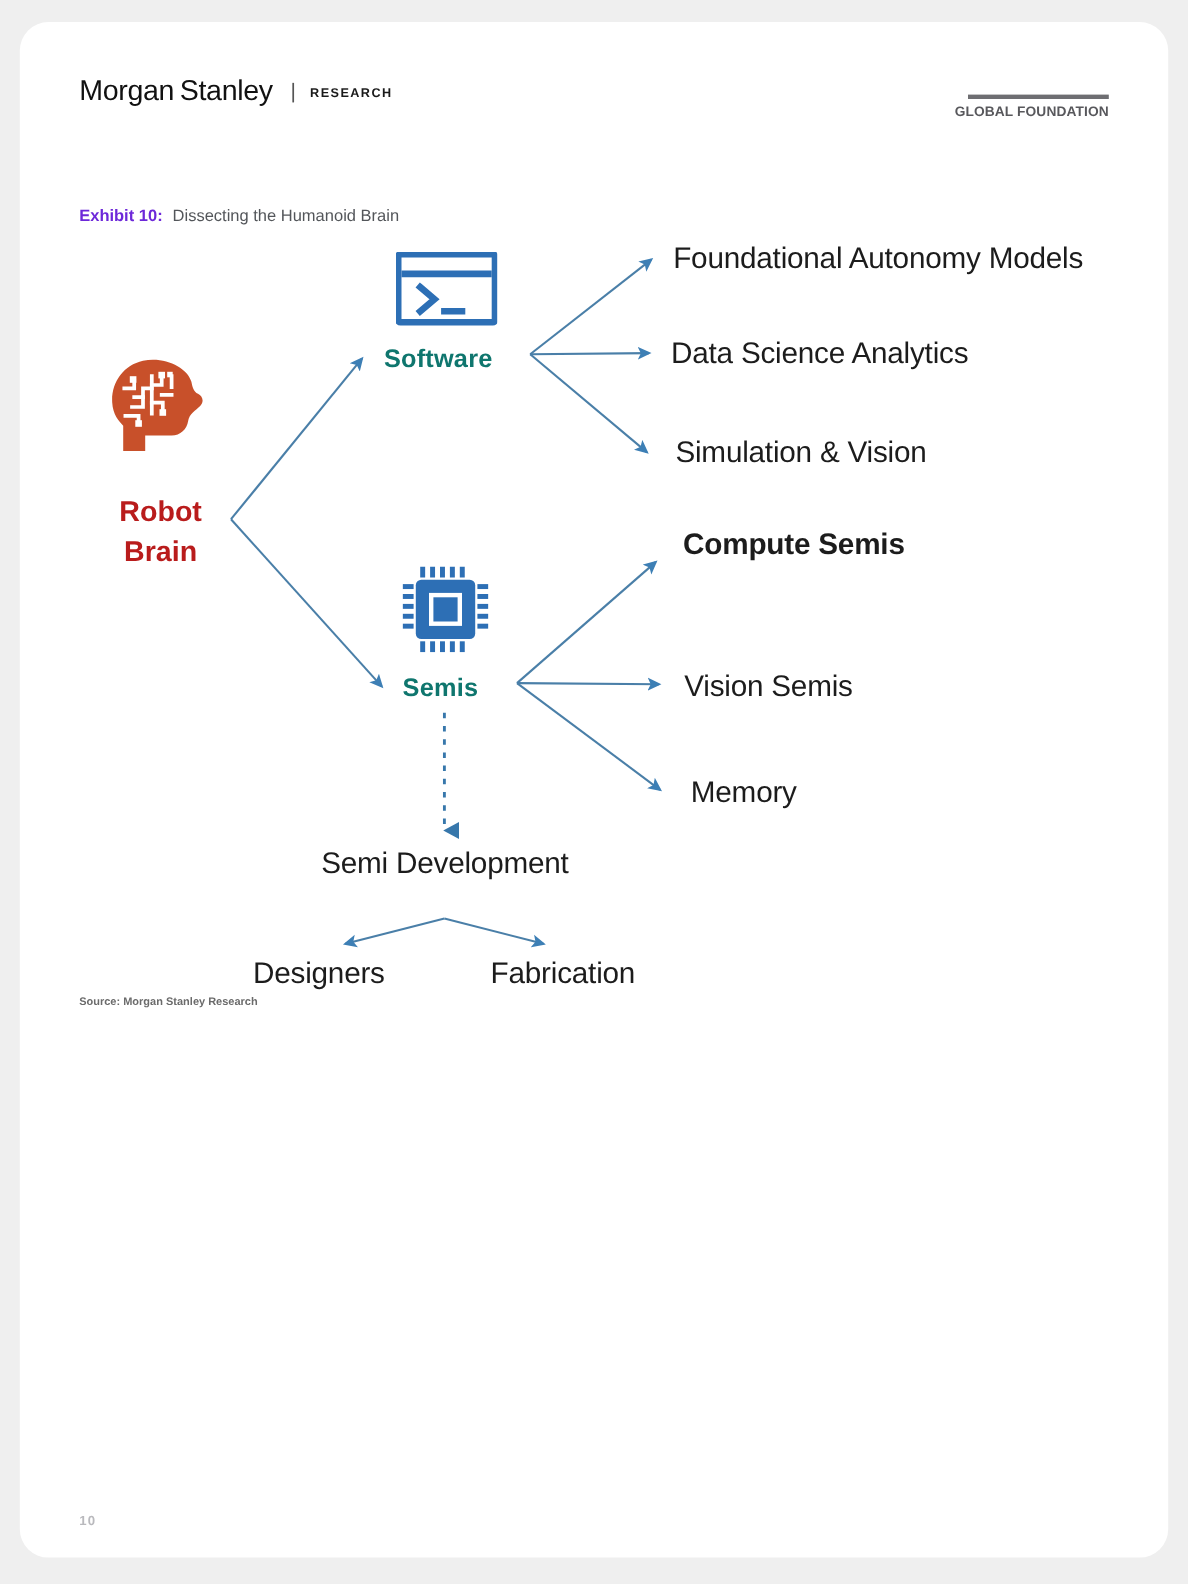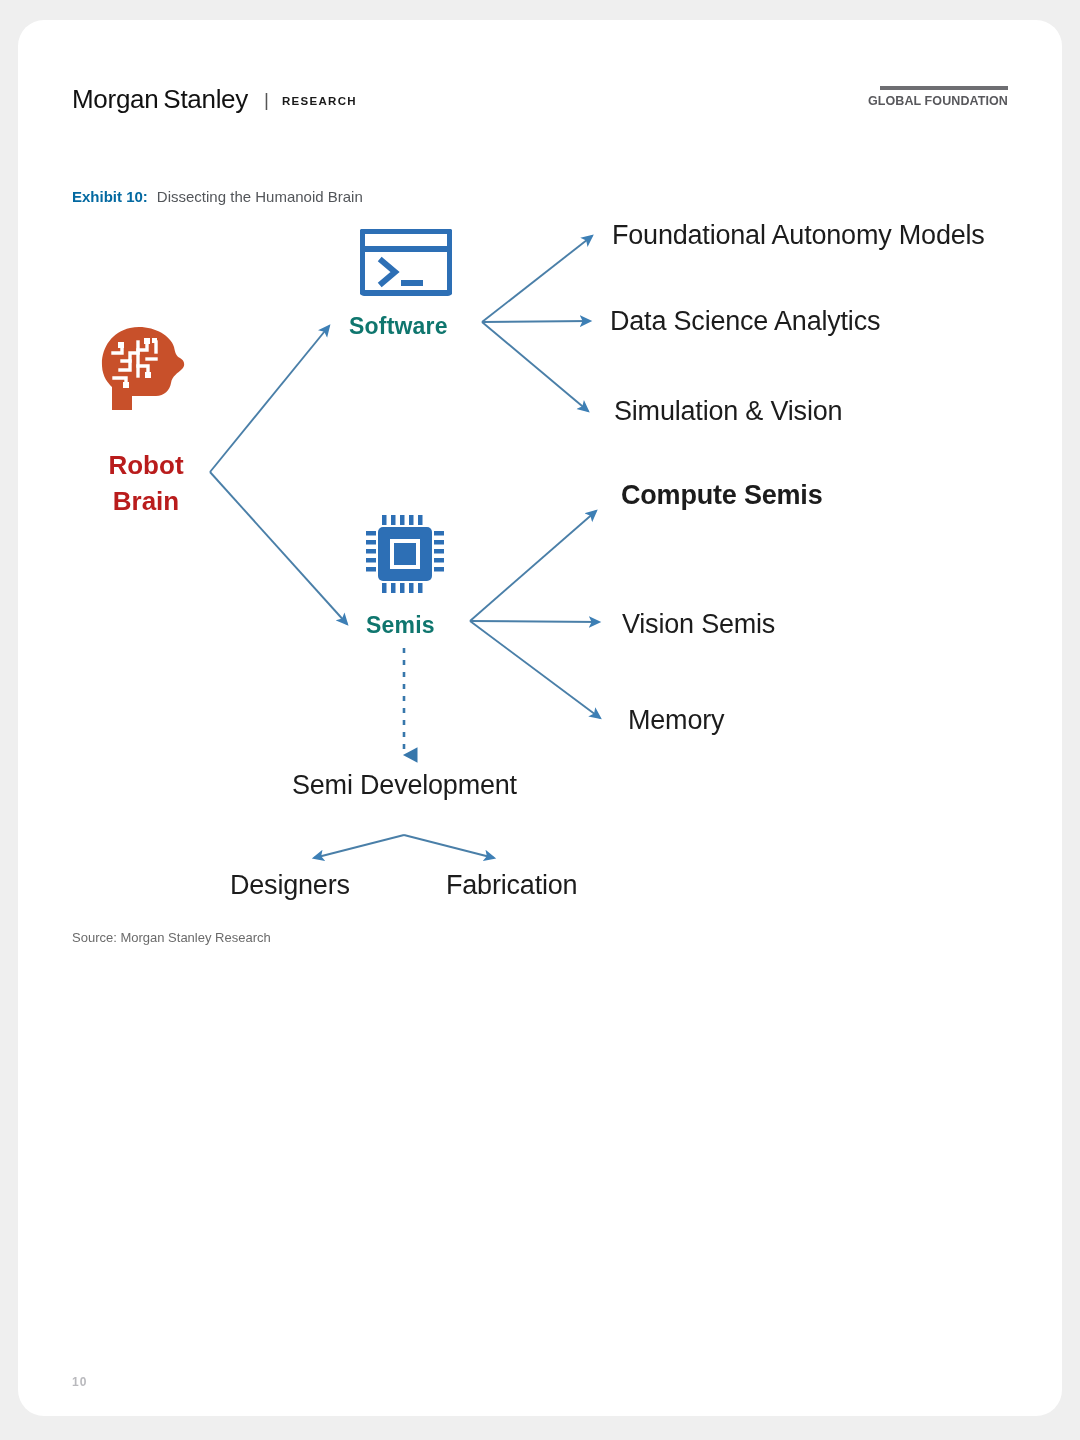--- a/index.html
+++ b/index.html
@@ -19,21 +19,21 @@
     height: 1396px;
     background: #ffffff;
     border-radius: 26px;
     overflow: hidden;
   }
 
   
   .hdr-logo {
     position: absolute;
     left: 54px;
-    top: 64px;
+    top: 47px;
     display: flex;
     align-items: baseline;
     white-space: nowrap;
   }
   .hdr-ms {
     font-size: 26px;
     font-weight: 400;
     color: #111111;
     letter-spacing: -0.3px;
   }
@@ -79,21 +79,21 @@
   
   .exhibit {
     position: absolute;
     left: 54px;
     top: 168px;
     white-space: nowrap;
   }
   .exhibit .num {
     font-size: 15px;
     font-weight: bold;
-    color: #0369a1;
+    color: #6d28d9;
   }
   .exhibit .ttl {
     font-size: 15px;
     font-weight: 400;
     color: #53565a;
     margin-left: 9px;
   }
 
   
   #diagram {
@@ -130,23 +130,24 @@
     letter-spacing: -0.2px;
   }
 
   
   .icon-box { position: absolute; }
 
   
   .source {
     position: absolute;
     left: 54px;
-    top: 910px;
-    font-size: 13px;
+    top: 886px;
+    font-size: 10px;
     color: #6b6b6b;
+    font-weight: bold;
   }
   .pagenum {
     position: absolute;
     left: 54px;
     top: 1355px;
     font-size: 12px;
     font-weight: bold;
     color: #b9b9bd;
     letter-spacing: 1px;
   }

